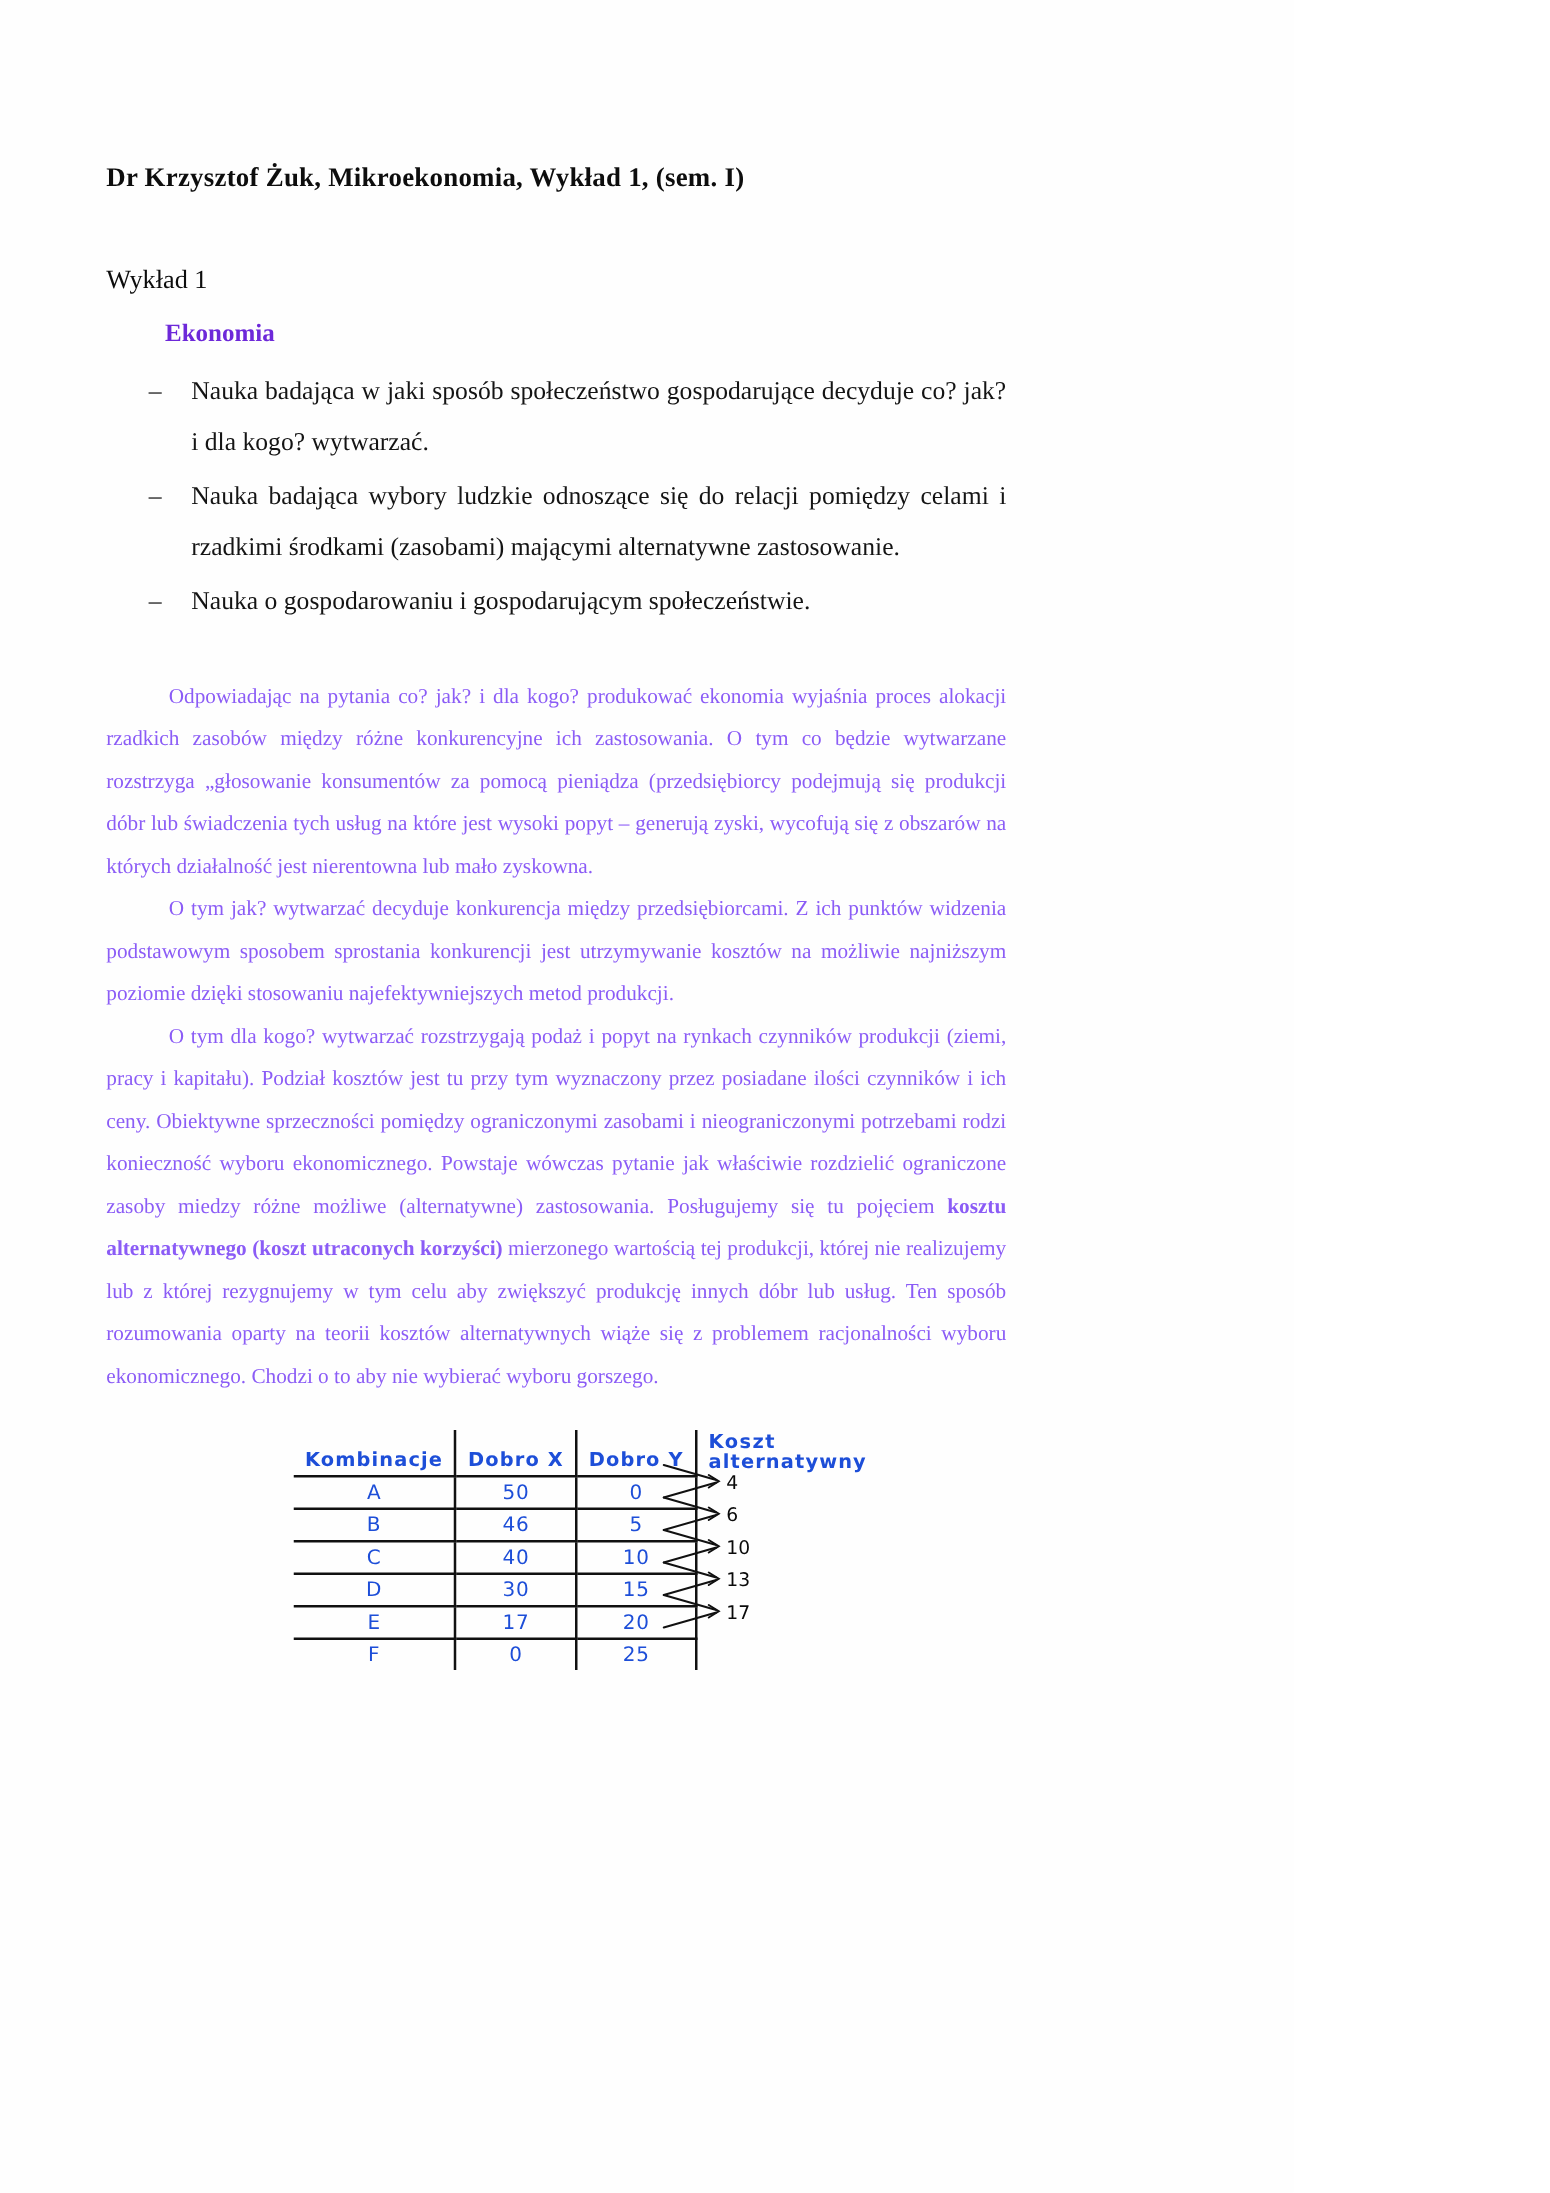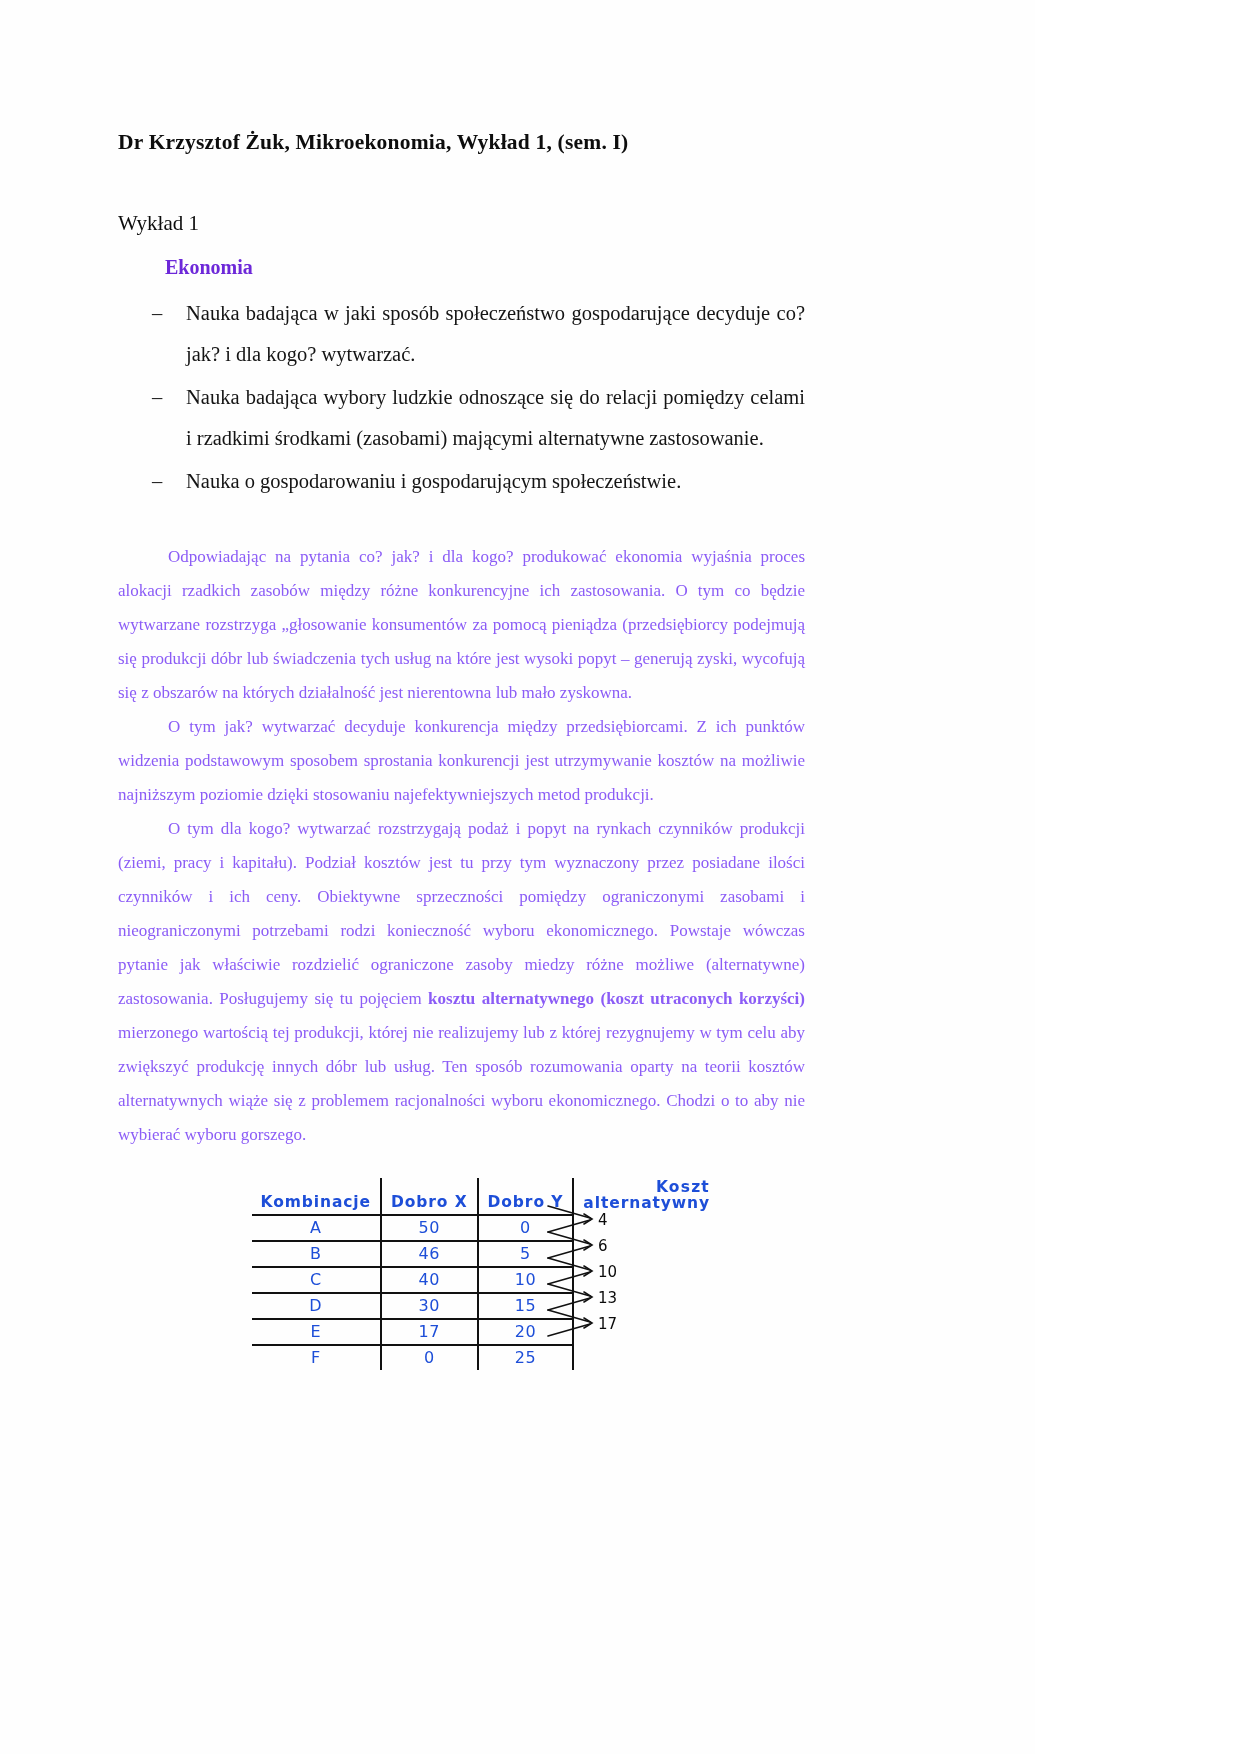--- a/index.html
+++ b/index.html
@@ -14,21 +14,21 @@
     color: #111111;
     position: relative;
     overflow: hidden;
   }
   .page {
     position: relative;
     width: 1035px;
     height: 1754px;
     background: #fefefe;
     box-sizing: border-box;
-    padding: 130px 230px 0 118px;
+    padding: 130px 230px 0 85px;
   }
   .doc-header {
     font-weight: bold;
     font-size: 21.5px;
     letter-spacing: 0.2px;
     margin: 0 0 56px 0;
     color: #0d0d0d;
   }
   .lecture-title {
     font-weight: normal;
@@ -100,21 +100,21 @@
     letter-spacing: 0.9px;
     vertical-align: bottom;
     white-space: nowrap;
     border-bottom: 2px solid #111;
     border-right: 2px solid #111;
     font-size: 15.5px;
   }
   table.cost-table th.last-col {
     border-right: none;
     border-bottom: none;
-    text-align: right;
+    text-align: left;
     line-height: 1.05;
   }
   table.cost-table td {
     padding: 0px 9px;
     text-align: center;
     border-bottom: 2px solid #111;
     border-right: 2px solid #111;
     height: 24px;
     font-size: 16px;
     letter-spacing: 0.5px;

